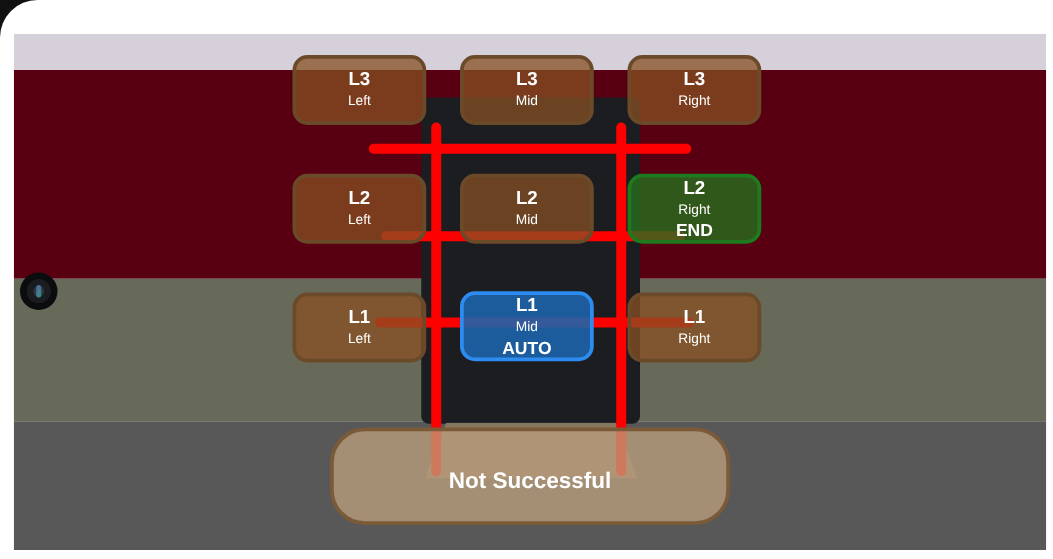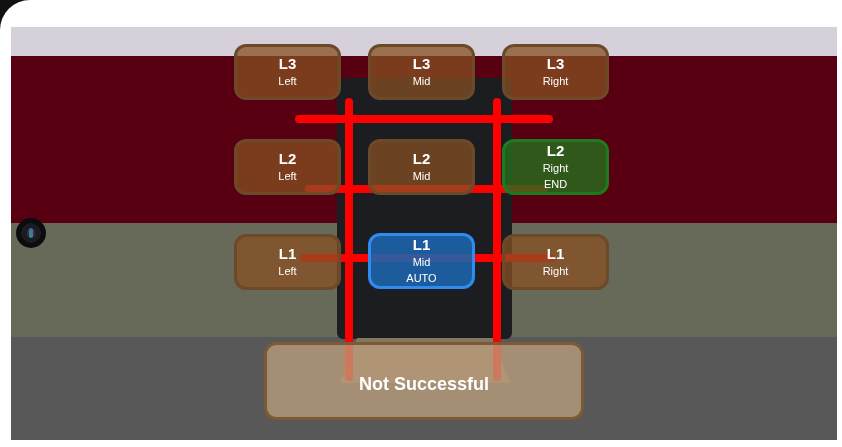--- a/index.html
+++ b/index.html
@@ -53,27 +53,27 @@
 
   .box {
     position:absolute; width:107px; height:56px; border-radius:12px;
     border:3px solid #6b4a2a; box-sizing:border-box;
     background:rgba(135,80,35,0.75);
     display:flex; flex-direction:column; align-items:center; justify-content:center;
     color:#fff; text-align:center; cursor:pointer;
   }
   .box .lvl { font-weight:bold; font-size:15px; line-height:18px; }
   .box .pos { font-size:11px; line-height:17px; }
-  .box .tag { font-weight:normal; font-size:11px; line-height:15px; }
+  .box .tag { font-weight:bold; font-size:14px; line-height:15px; }
   .box.end { background:rgba(40,110,30,0.8); border-color:#1e7a1e; }
   .box.auto { background:rgba(30,100,170,0.9); border-color:#2e8cf0; }
 
   .status {
     position:absolute; left:264px; top:342px; width:320px; height:78px;
-    border-radius:12px; border:3px solid #7b5a38; box-sizing:border-box;
+    border-radius:28px; border:3px solid #7b5a38; box-sizing:border-box;
     background:rgba(190,160,125,0.75);
     display:flex; align-items:center; justify-content:center;
     color:#fff; font-weight:bold; font-size:18px; padding-top:6px;
   }
 </style>
 </head>
 <body>
 
 <div class="corner"></div>
 <div class="corner-mask"></div>

